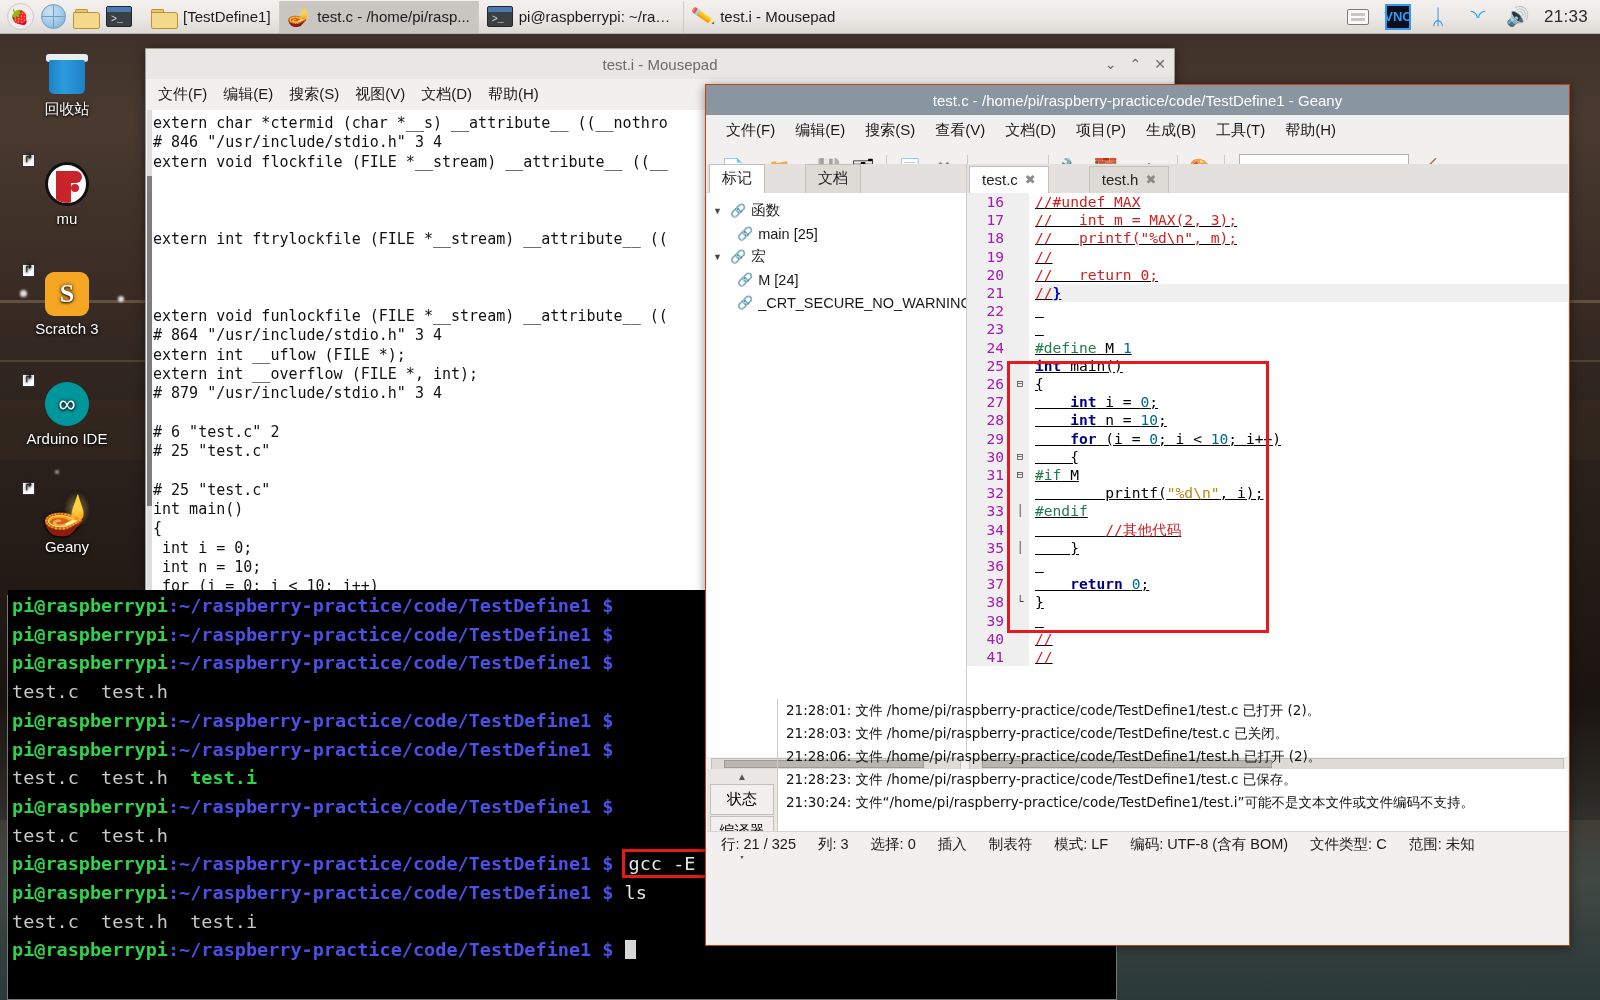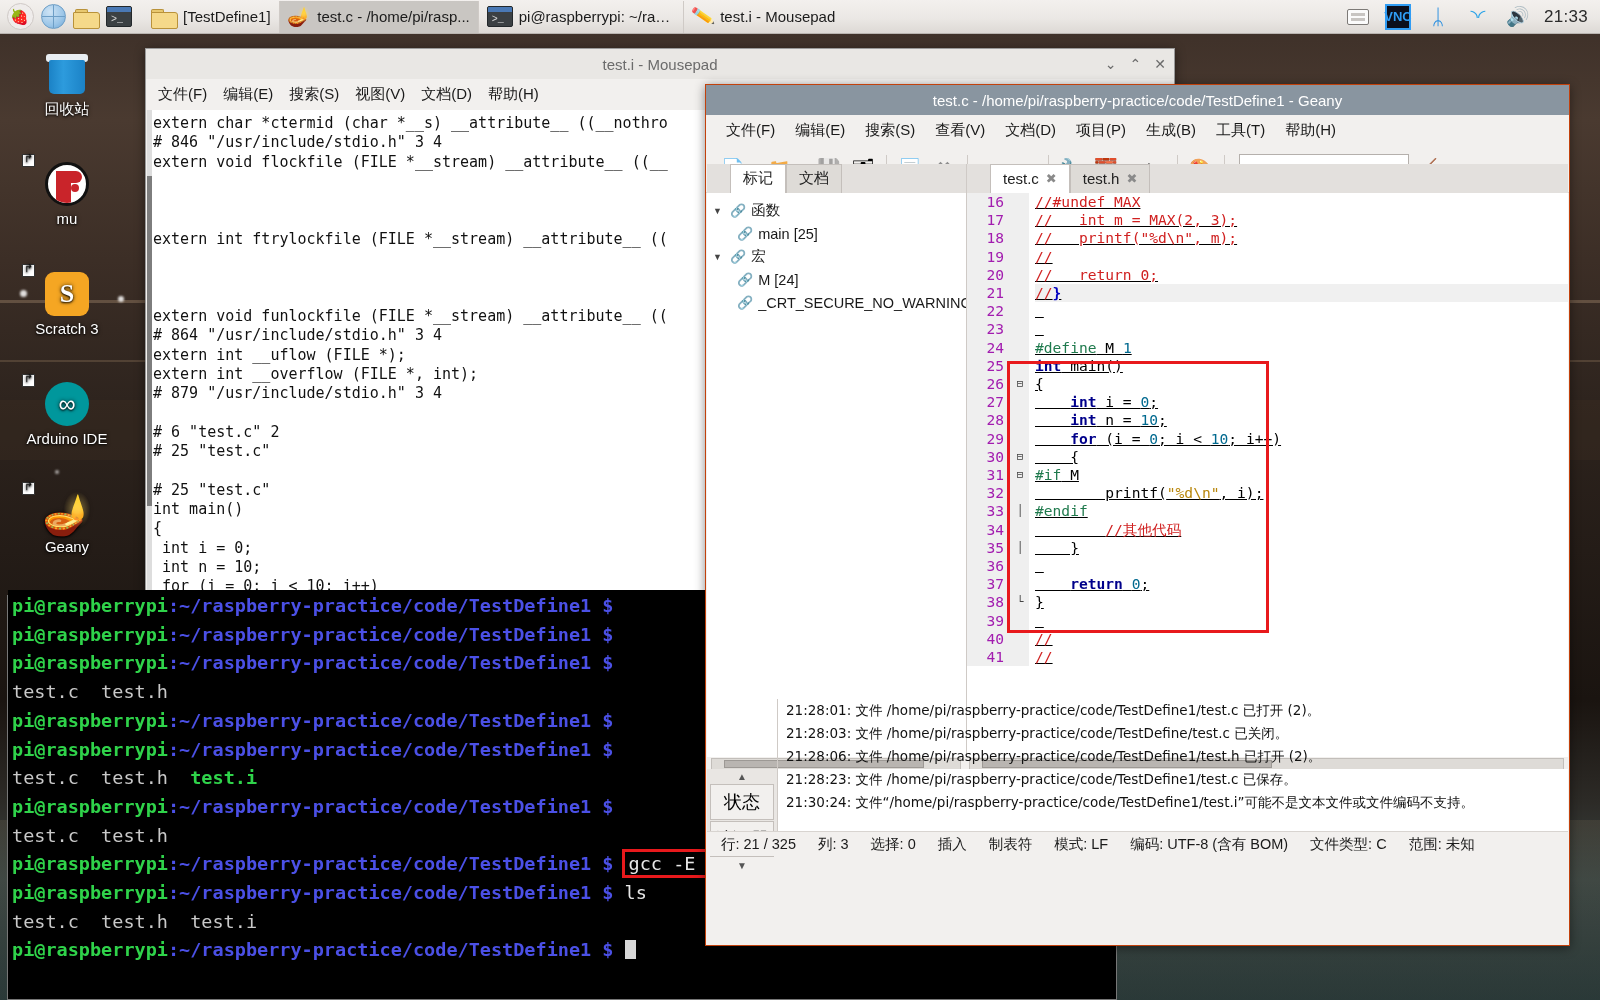--- a/index.html
+++ b/index.html
@@ -120,21 +120,21 @@
   
   #geany { left:705px; top:84px; width:865px; height:862px; z-index:30; border:1px solid #c2410c;}
   #gy-toolbar { height:48px; background:#f2f0ee; display:flex; align-items:center; gap:0px; padding:0 10px; border-bottom:1px solid #d8d4d0;}
   .tbtn{width:34px;height:34px;display:flex;align-items:center;justify-content:center;font-size:19px;cursor:pointer;}
   .tarrow{width:14px;height:34px;display:flex;align-items:center;justify-content:center;font-size:9px;color:#444;cursor:pointer;}
   .tbsep{width:1px;height:28px;background:#cfcac6;margin:0 6px;}
   #gy-search{flex:1 1 auto;max-width:170px;height:30px;background:#fff;border:1px solid #b5b0ac;margin-left:8px;position:relative;}
 
   #gy-main{position:absolute;left:1px;top:79px;right:1px;height:605px;display:flex;}
   #gy-side{width:260px;background:#f2f0ee;display:flex;flex-direction:column;border-right:1px solid #cfcac6;}
-  .tabrow{display:flex;height:29px;background:#e3e0dd;padding-left:23px;}
+  .tabrow{display:flex;align-items:flex-end;height:29px;background:#e3e0dd;padding-left:2px;gap:40px;}
   .tab{padding:4px 12px 5px;font-size:15px;border:1px solid #c4bfbb;border-bottom:none;background:#dedbd7;color:#222;cursor:pointer;display:flex;align-items:center;gap:7px;}
   .tab.sel{background:#fff;}
   .tab .x{color:#8a8a8a;font-size:13px;}
   #gy-tree{flex:1 1 auto;background:#fff;padding:6px 0 0 6px;font-size:14.5px;color:#1a1a1a;overflow:hidden;}
   .trow{display:flex;align-items:center;gap:5px;height:23px;white-space:nowrap;cursor:pointer;}
   .trow .tw{font-size:9px;color:#444;width:12px;}
   .trow .sym{font-size:13px;}
   .indent{padding-left:24px;}
 
   #gy-editor{flex:1 1 auto;display:flex;flex-direction:column;background:#fff;min-width:0;}
@@ -146,21 +146,21 @@
   .cm{color:#d02020;}     
   .kw{color:#00008b;font-weight:bold;} 
   .pp{color:#1f7a4d;}     
   .num{color:#00698f;}
   .str{color:#b8860b;}
   .cur{background:#f0f0f0;}
   .bl{color:#0000c0;font-weight:bold;}
 
   #gy-msgs{position:absolute;left:1px;top:684px;right:1px;height:62px;display:flex;background:#fff;}
   #gy-msgtabs{width:70px;background:#e9e6e3;display:flex;flex-direction:column;align-items:center;}
-  .mtab{width:64px;padding:5px 0;text-align:center;font-size:18px;border:1px solid #c4bfbb;background:#f2f0ee;margin-bottom:1px;cursor:pointer;}
+  .mtab{width:64px;padding:5px 0;text-align:center;font-size:15px;border:1px solid #c4bfbb;background:#f2f0ee;margin-bottom:1px;cursor:pointer;}
   .marrow{font-size:10px;color:#555;padding:2px 0;}
   #gy-msglist{flex:1 1 auto;font-family:"DejaVu Sans","Liberation Sans",sans-serif;font-size:13.5px;color:#111;padding-left:8px;overflow:hidden;border-left:1px solid #cfcac6;}
   .mline{line-height:23px;white-space:nowrap;}
   #gy-status{position:absolute;left:1px;right:1px;top:746px;height:25px;background:#f2f0ee;border-top:1px solid #d8d4d0;display:flex;align-items:center;gap:22px;padding-left:14px;font-size:14.5px;color:#1a1a1a;}
 
   
   #gy-splitbars{position:absolute;left:1px;right:1px;top:672px;height:14px;display:flex;gap:8px;align-items:center;padding:0 4px;background:#f2f0ee;}
   .sb{height:12px;background:#dedbd7;border:1px solid #c2beba;position:relative;}
   .sb i{position:absolute;top:1px;left:12px;height:8px;background:#b9b5b1;border:1px solid #9d9995;}
 

